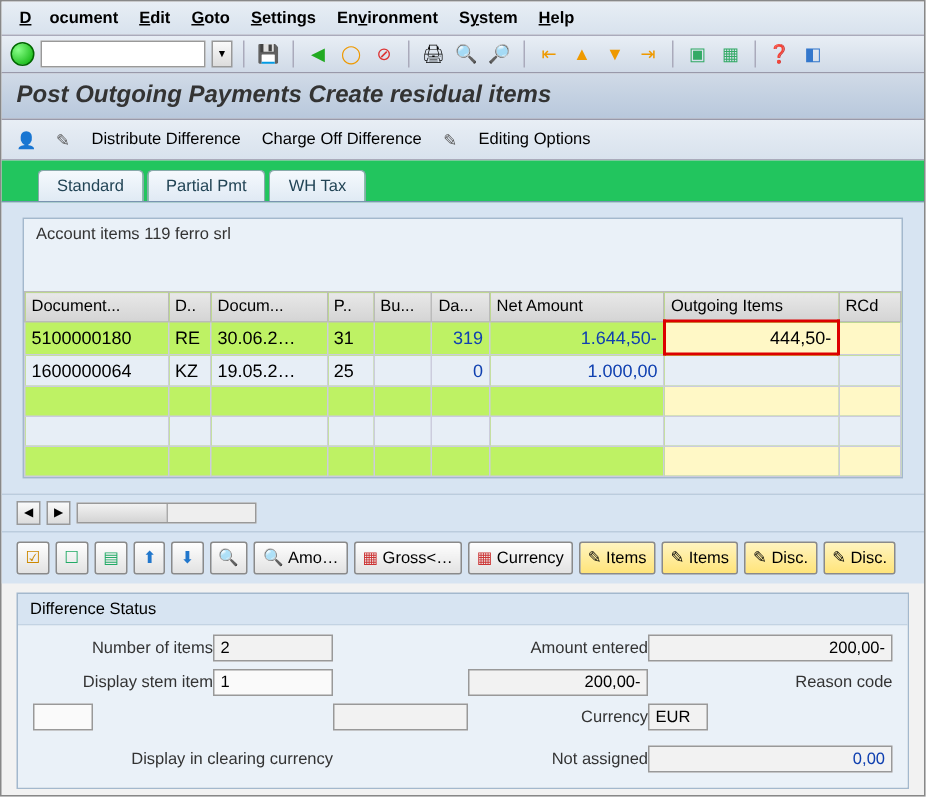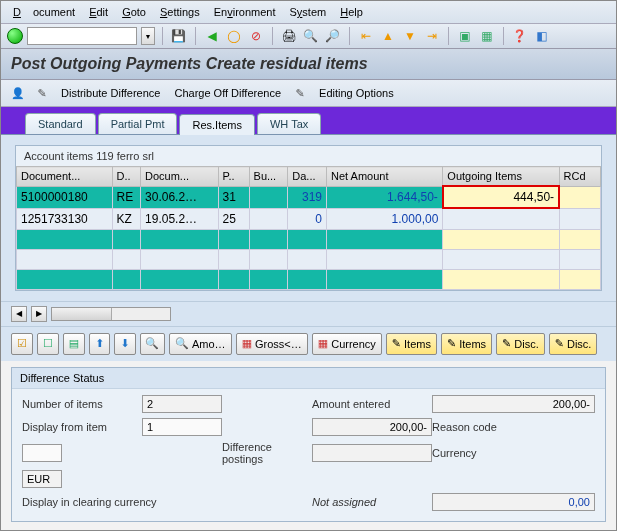--- a/index.html
+++ b/index.html
@@ -1,53 +1,53 @@
 <!DOCTYPE html>
 <html><head>
 <meta charset="utf-8">
 <style>
   * { box-sizing: border-box; margin: 0; padding: 0; }
   body { font-family: Arial, sans-serif; font-size: 11px; background: #f2f2f2; width: 617px; height: 531px; overflow: hidden; border: 1px solid #888; }
   
   
   .menubar { background: linear-gradient(#e8eef5, #d8e2ed); border-bottom: 1px solid #aab; padding: 3px 6px; display: flex; gap: 2px; }
-  .menubar span { padding: 2px 6px; cursor: pointer; }
+  .menubar span { padding: 2px 6px; cursor: pointer; font-weight: bold; }
   .menubar span u { text-decoration: underline; }
   
   
   .cmdbar { background: linear-gradient(#e8eef5, #d0dae7); border-bottom: 1px solid #99a; padding: 3px 6px; display: flex; align-items: center; gap: 4px; }
   .green-ball { width: 16px; height: 16px; background: radial-gradient(circle at 30% 30%, #8f8, #0a0); border-radius: 50%; border: 1px solid #060; }
   .cmd-input { width: 110px; height: 18px; border: 1px solid #999; background: #fff; }
   .cmd-dd { width: 14px; height: 18px; border: 1px solid #999; background: linear-gradient(#fafafa,#dcdcdc); display: flex; align-items: center; justify-content: center; font-size: 7px; }
   .tb-sep { width: 1px; height: 18px; background: #aab; margin: 0 3px; }
   .tb-icon { width: 18px; height: 18px; display: inline-flex; align-items: center; justify-content: center; font-size: 12px; cursor: pointer; }
   
   
   .titlebar { background: linear-gradient(#d0dae7,#b8c8dc); padding: 6px 10px; border-bottom: 1px solid #99a; font-size: 16px; font-weight: bold; font-style: italic; color: #333; }
   
   
   .apptoolbar { background: linear-gradient(#e8eef5,#d8e2ed); padding: 4px 8px; border-bottom: 1px solid #aab; display: flex; align-items: center; gap: 6px; }
   .apptoolbar .btn-ico { width: 18px; height: 18px; display: inline-flex; align-items: center; justify-content: center; }
   .edit-ico::before { content: "✎"; color: #555; }
   .apptoolbar .lbl { cursor: pointer; padding: 0 4px; }
   
   
-  .tabrow { background: #6d28d9; padding: 6px 10px 0 24px; display: flex; gap: 2px; border-bottom: 1px solid #7a94b0; }
+  .tabrow { background: #22c55e; padding: 6px 10px 0 24px; display: flex; gap: 2px; border-bottom: 1px solid #7a94b0; }
   .tab { padding: 4px 12px; border: 1px solid #8aa; border-bottom: none; background: linear-gradient(#f5f9fd,#e0eaf4); border-radius: 4px 4px 0 0; cursor: pointer; color: #245; }
   .tab.active { background: #e8f0f8; border-color: #7a94b0; font-weight: normal; color: #000; position: relative; top: 1px; }
   
   
   .content { background: #d7e4f2; padding: 10px 14px; }
   
   
   .frame { border: 1px solid #a3b8cd; background: #eaf1f8; }
   .frame-title { padding: 4px 8px; color: #333; }
   
   
-  table.grid { border-collapse: collapse; width: 100%; background: #14b8a6; table-layout: fixed; }
+  table.grid { border-collapse: collapse; width: 100%; background: #bef264; table-layout: fixed; margin-top: 28px; }
   table.grid th { background: linear-gradient(#e8e8e8,#d4d4d4); border: 1px solid #bbb; padding: 3px 4px; font-weight: normal; text-align: left; font-size: 11px; overflow: hidden; white-space: nowrap; }
   table.grid td { border: 1px solid #ccd; padding: 3px 4px; height: 20px; font-size: 12px; overflow: hidden; white-space: nowrap; }
   table.grid td.num { text-align: right; color: #1040b0; }
   table.grid tr.alt td { background: #e7eef6; }
   .cell-sel { background: #fff8c6 !important; border: 2px solid #d00 !important; text-align: right; }
   .cell-yellow { background: #fff8c6; }
   
   
   .hscroll { background: #d7e4f2; padding: 4px 10px; display: flex; align-items: center; gap: 4px; border-top: 1px solid #bcd; }
   .sb-btn { width: 16px; height: 16px; border: 1px solid #999; background: linear-gradient(#fafafa,#dcdcdc); font-size: 8px; display: flex; align-items: center; justify-content: center; }
@@ -57,25 +57,25 @@
   
   .btnrow { background: #d7e4f2; padding: 6px 10px; display: flex; gap: 4px; flex-wrap: wrap; border-top: 1px solid #bcd; }
   .btn { height: 22px; border: 1px solid #8a8a8a; background: linear-gradient(#fefefe,#e2e2e2); border-radius: 2px; display: inline-flex; align-items: center; padding: 0 5px; gap: 3px; cursor: pointer; font-size: 11px; }
   .btn .ico { font-size: 11px; }
   .btn.yellow { background: linear-gradient(#fff4c0,#ffe47a); }
   
   
   .proc { margin: 6px 10px; border: 1px solid #a3b8cd; }
   .proc-title { background: #d7e4f2; padding: 4px 8px; border-bottom: 1px solid #c3d3e3; }
   .proc-body { background: #eaf1f8; padding: 6px 10px 10px 10px; display: grid; grid-template-columns: 120px 80px 90px 120px 1fr; row-gap: 5px; align-items: center; }
-  .proc-body .lab { color: #333; }
+  .proc-body .lab { color: #333; text-align: right; }
   .proc-body input { height: 18px; border: 1px solid #999; padding: 0 4px; font-size: 11px; background: #fafafa; }
   .proc-body input[readonly] { background: #f2f2f2; }
   .ralign { text-align: right; }
-  .link-blue { color: #1040b0; font-style: italic; }
+  .link-blue { color: #1040b0; }
 </style>
 </head>
 <body>
 
 <div class="menubar">
   <span><u>D</u><span></span>ocument</span>
   <span><u>E</u>dit</span>
   <span><u>G</u>oto</span>
   <span><u>S</u>ettings</span>
   <span>En<u>v</u>ironment</span>
@@ -117,21 +117,20 @@
   <span class="btn-ico edit-ico"></span>
   <span class="lbl">Distribute Difference</span>
   <span class="lbl">Charge Off Difference</span>
   <span class="btn-ico edit-ico"></span>
   <span class="lbl">Editing Options</span>
 </div>
 
 <div class="tabrow">
   <div class="tab">Standard</div>
   <div class="tab">Partial Pmt</div>
-  <div class="tab active">Res.Items</div>
   <div class="tab">WH Tax</div>
 </div>
 
 <div class="content">
   <div class="frame">
     <div class="frame-title">Account items 119 ferro srl</div>
     <table class="grid">
       <colgroup>
         <col style="width:74px">
           <col style="width:22px">
@@ -162,21 +161,21 @@
           <td>RE</td>
           <td>30.06.2…</td>
           <td>31</td>
           <td></td>
           <td class="num">319</td>
           <td class="num">1.644,50-</td>
           <td class="cell-sel">444,50-</td>
           <td class="cell-yellow"></td>
         </tr>
         <tr class="alt">
-          <td>1251733130</td>
+          <td>1600000064</td>
           <td>KZ</td>
           <td>19.05.2…</td>
           <td>25</td>
           <td></td>
           <td class="num">0</td>
           <td class="num">1.000,00</td>
           <td class="cell-yellow"></td>
           <td class="cell-yellow"></td>
         </tr>
         <tr>
@@ -276,29 +275,28 @@
 
 <div class="proc">
   <div class="proc-title">Difference Status</div>
   <div class="proc-body">
     <span class="lab">Number of items</span>
     <input readonly="" value="2" style="">
     <span></span>
     <span class="lab">Amount entered</span>
     <input readonly="" class="ralign" value="200,00-" style="">
 
-    <span class="lab">Display from item</span>
+    <span class="lab">Display stem item</span>
     <input value="1" style="">
     <span></span>
     <input readonly="" class="ralign" value="200,00-" style="">
 
     <span class="lab">Reason code</span>
     <input style="width: 40px;" value="">
     <span></span>
-    <span class="lab">Difference postings</span>
     <input readonly="" class="ralign" value="" style="">
 
     <span class="lab">Currency</span>
     <input readonly="" style="width: 40px;" value="EUR">
     <span></span>
       <span></span>
       <span></span>
 
     <span class="lab" style="grid-column:1/3">Display in clearing currency</span>
     <span></span>

